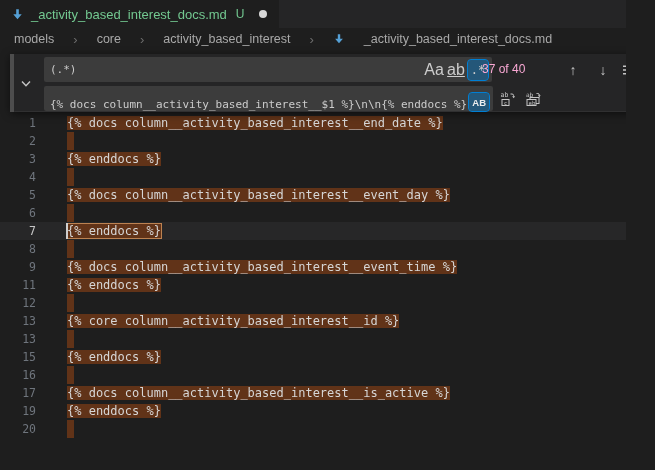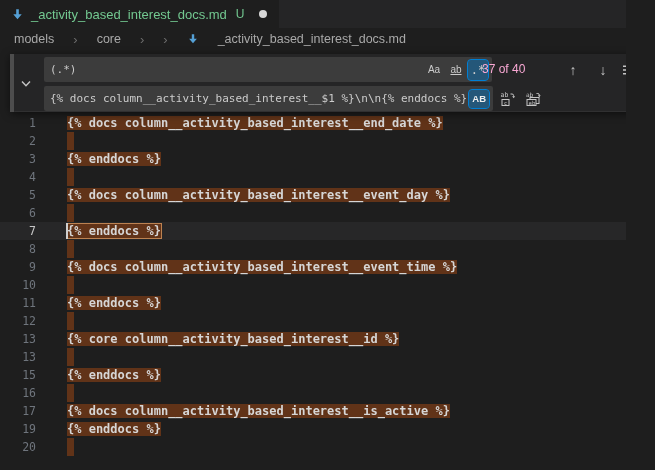--- a/index.html
+++ b/index.html
@@ -23,41 +23,41 @@
   .breadcrumb .fileicon { display:flex; align-items:center; }
 
   
   .editor { position:absolute; top:50px; left:0; right:0; bottom:0; background:#1e1e1e;
             padding-top:64px; overflow:hidden; }
   .line { position:relative; display:flex; height:18px; line-height:18px;
           font-family:"DejaVu Sans Mono", monospace; font-size:12px; color:#d6d6d6; white-space:pre; }
   .line.current { background:#272728; }
   .ln { flex:none; width:36px; text-align:right; color:#6f757d; font-size:11.5px; }
   .line.current .ln { color:#c6c6c6; }
-  .code { margin-left:31px;font-weight:bold; }
+  .code { margin-left:31px; }
   .m { background:#613318; }
   .m.cur { outline:1px solid #bc8251; }
   .m.empty { display:inline-block; width:7px; height:18px; vertical-align:top; background:#613318; }
   .cursorbar { position:absolute; left:66px; top:1px; width:1.5px; height:16px; background:#cfcfcf; }
 
   
   .findwidget { position:absolute; top:54px; left:10px; width:645px; height:58px; background:#252526;
                 border-bottom:1px solid #303031; border-radius:0 0 5px 5px;
                 box-shadow:0 2px 8px rgba(0,0,0,.55); z-index:10; }
   .sash { position:absolute; left:0; top:0; width:4px; height:58px; background:#4d4d4d; cursor:ew-resize; }
   .toggle-replace { position:absolute; left:8px; top:22px; width:16px; height:16px; display:flex;
                     align-items:center; justify-content:center; cursor:pointer; }
   .finput { position:absolute; background:#3c3c3c; border-radius:2px; display:flex; align-items:center;
             padding:0 4px 0 6px; color:#cccccc; font-family:"DejaVu Sans Mono", monospace; font-size:11px; }
   .finput .val { flex:1; white-space:pre; overflow:hidden; }
   #find-input { left:34px; top:3px; width:448px; height:25px; }
-  #replace-input { left:34px; top:32px; width:449px; height:25px; }
+  #replace-input { left:34px; top:32px; width:449px; height:25px;align-items:flex-end; }
   .optbtn { flex:none; width:20px; height:20px; margin-left:2px; border-radius:3px; display:flex;
             align-items:center; justify-content:center; font-family:"Liberation Sans", sans-serif;
-            font-size:10px; color:#cccccc; cursor:pointer; }
+            font-size:16px; color:#cccccc; cursor:pointer; }
   .optbtn.word  { text-decoration:underline; }
   .optbtn.mono  { font-family:"DejaVu Sans Mono", monospace; font-size:12px; }
   .optbtn.active { background:#245779; outline:1px solid #007fd4; }
   .ab-badge { flex:none; height:18px; padding:0 3px; margin-left:3px; border-radius:3px;
               background:#245779; outline:1px solid #007fd4; color:#eeeeee;
               font-family:"Liberation Sans", sans-serif; font-size:9.5px; font-weight:bold;
               display:flex; align-items:center; cursor:pointer; }
   .results { position:absolute; left:472px; top:3px; height:25px; line-height:25px;
              font-size:12px; color:#f9a8d4; }
   .navbtn { position:absolute; width:22px; height:25px; top:3px; display:flex; align-items:center;
@@ -85,20 +85,21 @@
       <span class="gitstat">U</span>
       <span class="dot"></span>
     </div>
   </div>
 
   <div class="breadcrumb">
     <span class="crumb">models</span>
     <span class="sep">›</span>
     <span class="crumb">core</span>
     <span class="sep">›</span>
+    <span class="crumb">activity_based_interest</span>
     <span class="sep">›</span>
     <span class="fileicon">
       <svg width="12" height="12" viewBox="0 0 16 16">
           <path d="M6.4 1.5h3.2v6.3h3.6L8 13.7 2.8 7.8h3.6z" fill="#55a0d5"></path>
         </svg>
     </span>
     <span class="crumb">_activity_based_interest_docs.md</span>
   </div>
 
   <div class="editor">
@@ -142,24 +143,20 @@
       <div class="line">
         <span class="ln">8</span>
         <span class="code"><span class="m empty"></span></span>
       </div>
 
       <div class="line">
         <span class="ln">9</span>
         <span class="code"><span class="m">{% docs column__activity_based_interest__event_time %}</span></span>
       </div>
 
-      <div class="line">
-        <span class="ln">10</span>
-        <span class="code"><span class="m empty"></span></span>
-      </div>
 
       <div class="line">
         <span class="ln">11</span>
         <span class="code"><span class="m">{% enddocs %}</span></span>
       </div>
 
       <div class="line">
         <span class="ln">12</span>
         <span class="code"><span class="m empty"></span></span>
       </div>

